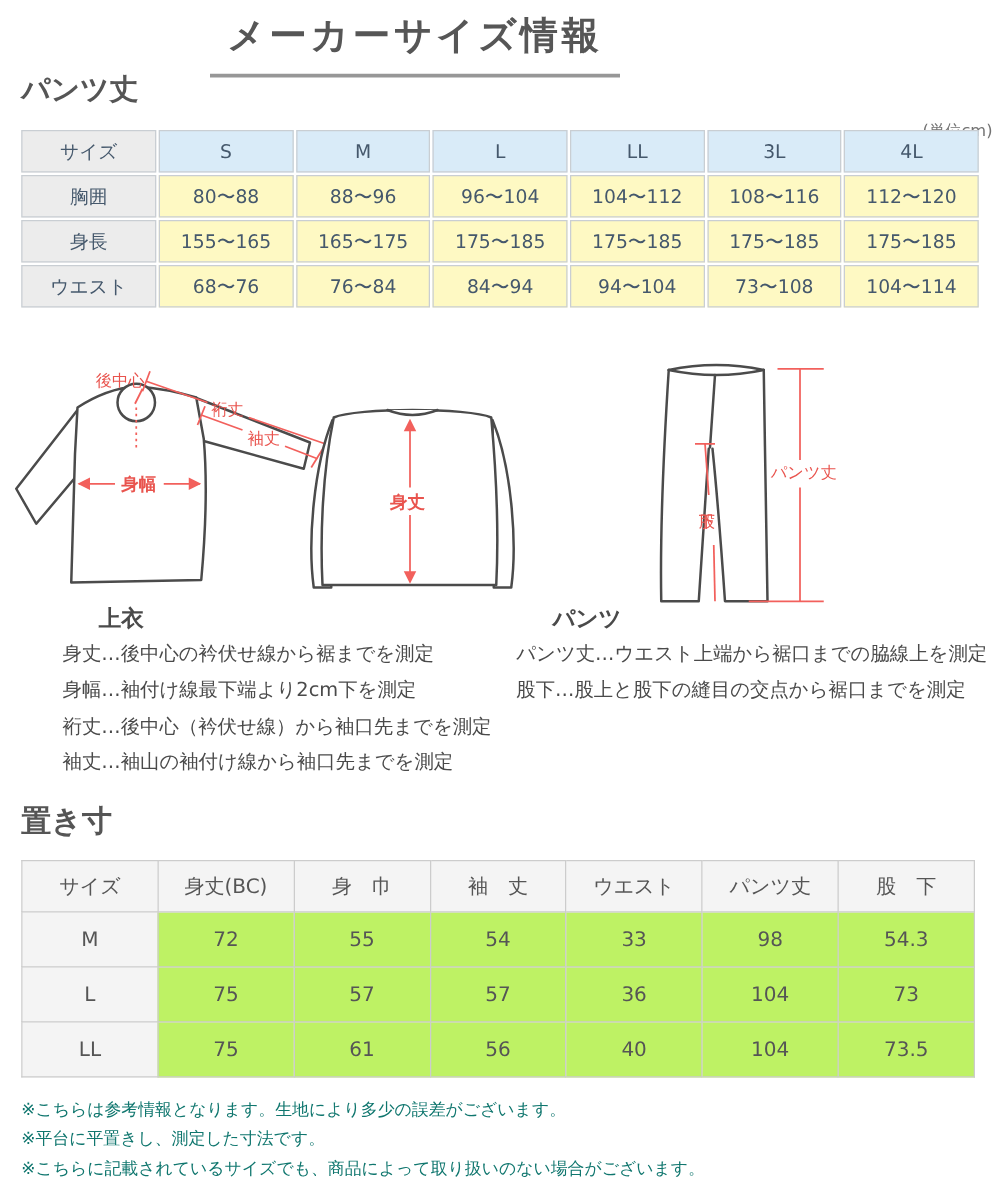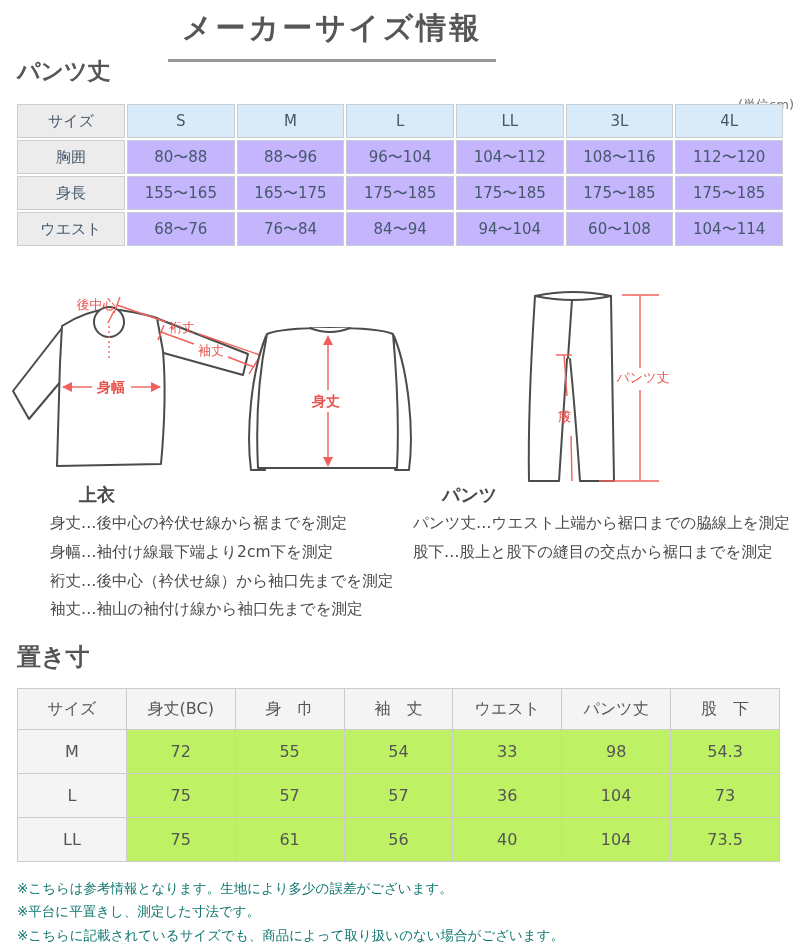--- a/index.html
+++ b/index.html
@@ -13,21 +13,21 @@
   .sec-h{position:absolute;font-weight:bold;color:#555;}
   .h-tekiyo{left:17px;top:56px;font-size:23px;}
   .h-okisun{left:17px;top:641px;font-size:24px;}
   .unit-note{position:absolute;right:6px;top:96px;font-size:13px;color:#737373;}
 
   
   table.t1{position:absolute;left:15px;top:102px;width:770px;border-collapse:separate;border-spacing:2px;table-layout:fixed;}
   table.t1 td{border:1px solid #c9ced3;text-align:center;vertical-align:middle;height:32px;font-size:15px;color:#45586c;padding:0;}
   table.t1 td.lab{background:#ececec;}
   table.t1 td.ch{background:#d9ebf8;}
-  table.t1 td.val{background:#c4b5fd;margin-top:19px;}
+  table.t1 td.val{background:#fef9c3;margin-top:19px;}
 
   
   table.t2{position:absolute;left:17px;top:688px;width:763px;border-collapse:collapse;table-layout:fixed;}
   table.t2 td{border:1px solid #cccccc;text-align:center;vertical-align:middle;font-size:16px;color:#555;padding:0;}
   table.t2 tr.hd td{height:40px;background:#f4f4f4;}
   table.t2 tr.dr td{height:43px;background:#bef264;}
   table.t2 tr.dr td.lab{background:#f4f4f4;}
 
   
   .m-h{position:absolute;font-size:18px;font-weight:bold;color:#4a4a4a;margin-left:29px;}
@@ -98,21 +98,21 @@
       <td class="val">175〜185</td>
       <td class="val">175〜185</td>
       <td class="val">175〜185</td>
     </tr>
     <tr>
       <td class="lab">ウエスト</td>
       <td class="val">68〜76</td>
       <td class="val">76〜84</td>
       <td class="val">84〜94</td>
       <td class="val">94〜104</td>
-      <td class="val">60〜108</td>
+      <td class="val">73〜108</td>
       <td class="val">104〜114</td>
     </tr>
   </tbody>
     </table>
 
   <svg class="diagram" width="800" height="212" viewBox="0 0 800 212">
 
     <g>
       <path class="garment" d="M62,50 L13,113 L29,141 L72,90 Z"></path>
       <path class="garment" d="M156,40 L248,76 L243,97 L160,74 Z"></path>

